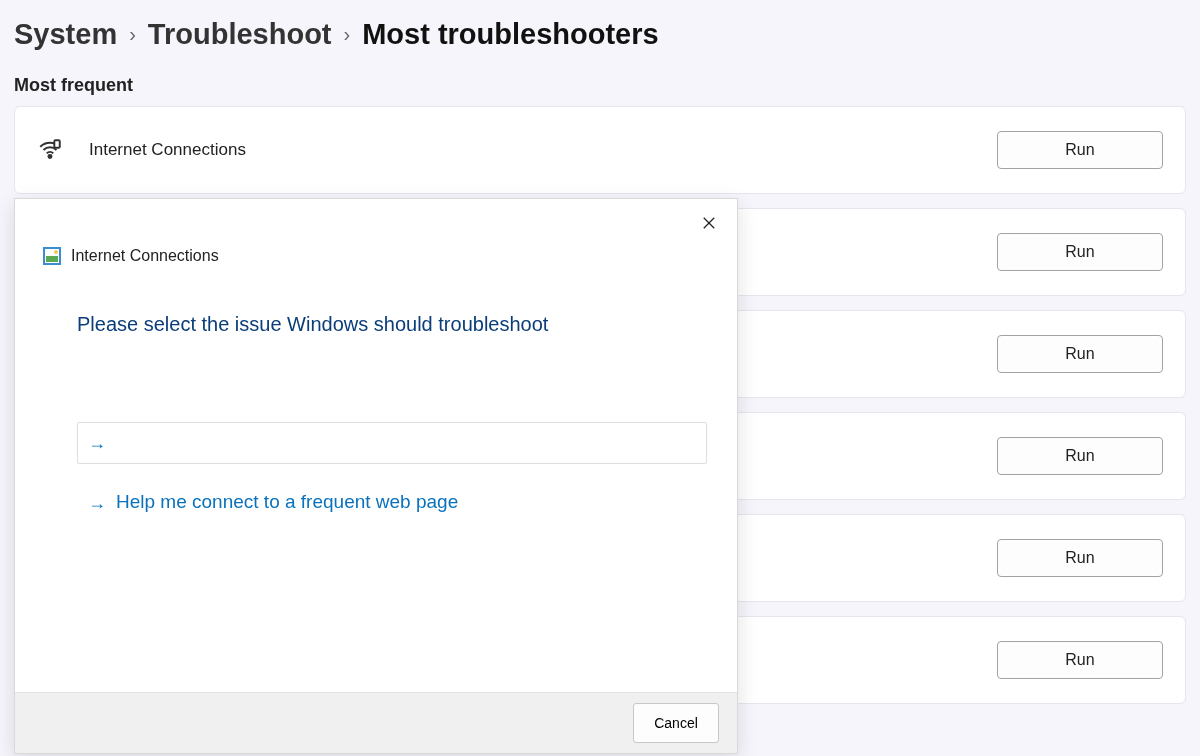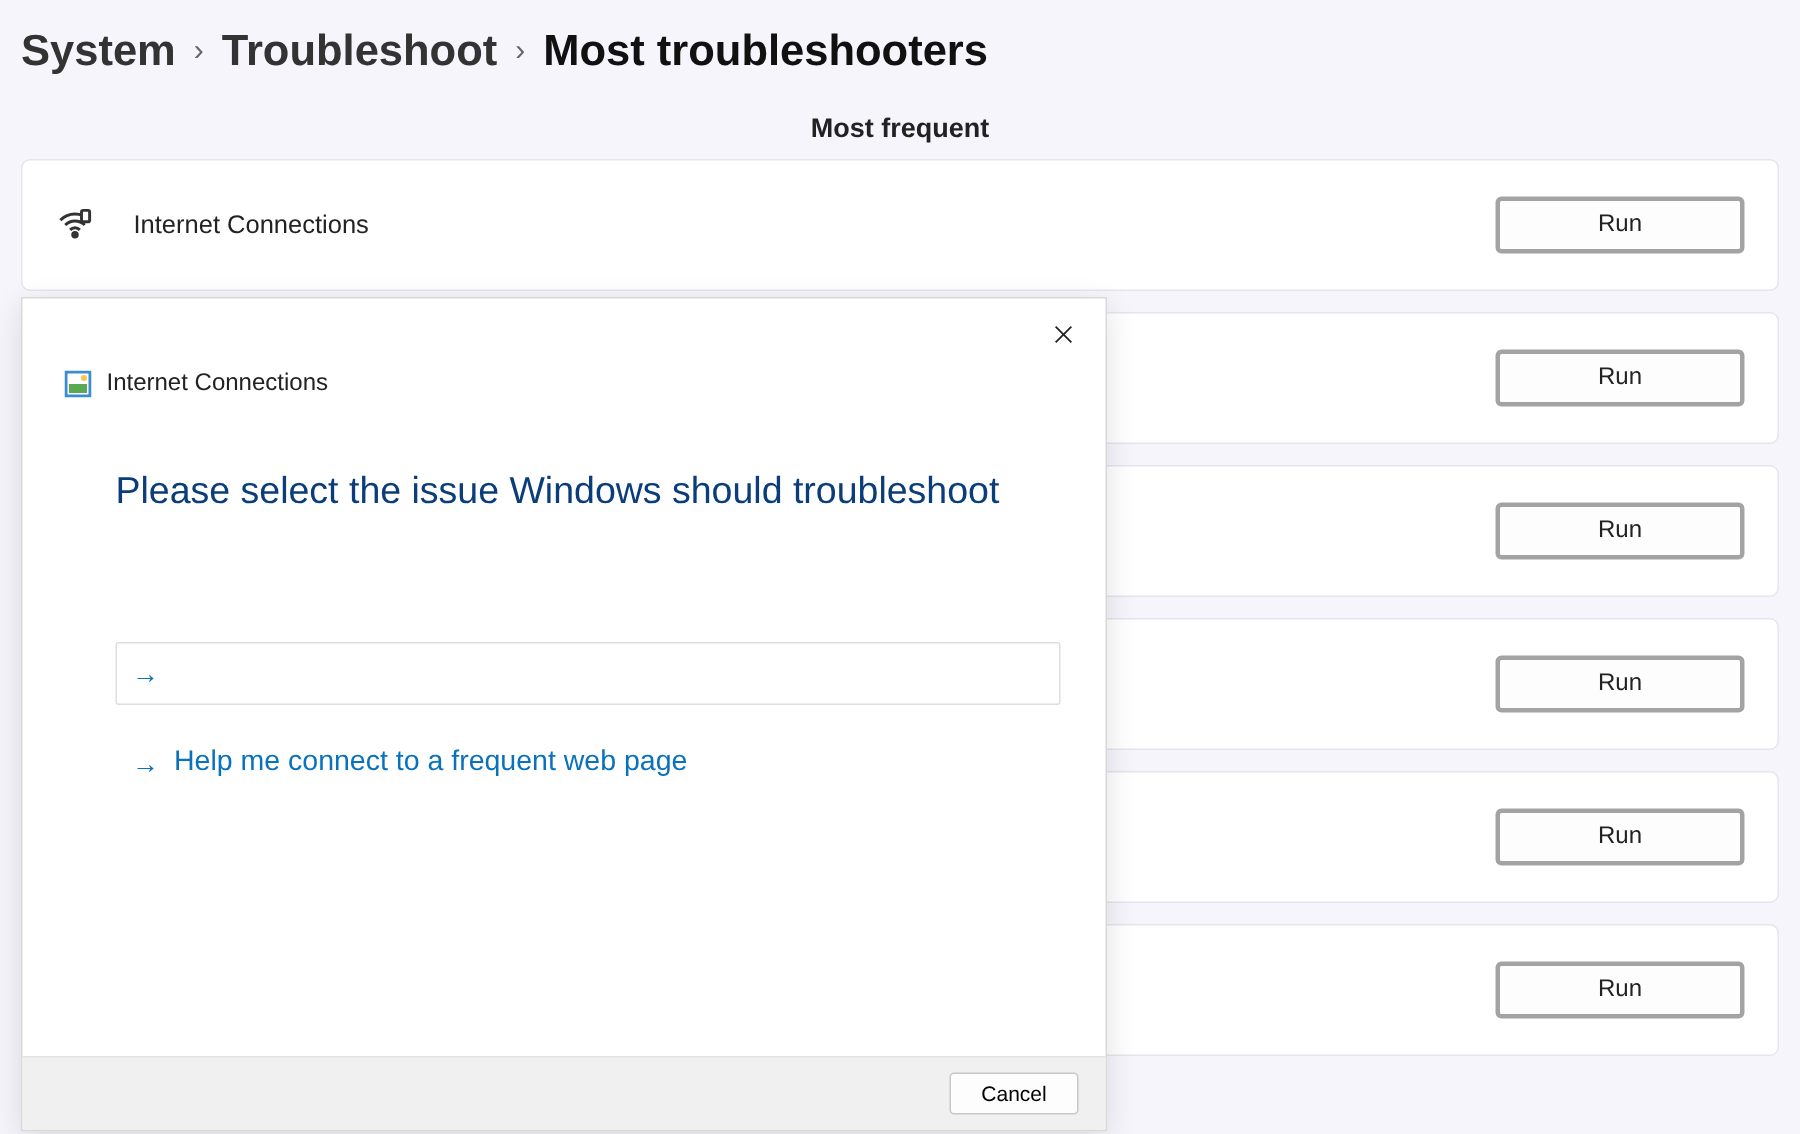--- a/index.html
+++ b/index.html
@@ -19,39 +19,38 @@
     padding: 18px 14px 24px 14px;
     font-size: 29px;
     font-weight: 600;
   }
   .breadcrumb .crumb-link { color: #333; font-weight: 600; cursor: pointer; }
   .breadcrumb .chevron { color: #666; font-size: 20px; font-weight: 400; }
   .breadcrumb .crumb-current { color: #111; font-weight: 700; }
   .section-title {
     font-size: 18px; font-weight: 600; color: #222;
     padding: 0 14px 10px 14px;
-    text-align: center;
   }
   .ts-list {
     margin: 0 14px;
     display: flex; flex-direction: column; gap: 14px;
   }
   .ts-row {
     background: #fff;
     border: 1px solid #e6e4ec;
     border-radius: 6px;
     display: flex; align-items: center;
     padding: 22px 22px;
     min-height: 88px;
   }
   .ts-icon { width: 26px; height: 26px; margin-right: 26px; color: #333; flex-shrink: 0; }
   .ts-label { font-size: 17px; color: #222; flex: 1; }
   .run-btn {
     width: 166px; height: 38px;
-    background: #fdfdfd; border: 3px solid #a3a3a3; border-radius: 4px;
+    background: #fdfdfd; border: 1px solid #a3a3a3; border-radius: 4px;
     font-size: 16px; color: #222; cursor: pointer;
     font-family: inherit;
   }
 
   
   .dialog {
     position: absolute;
     top: 198px; left: 14px;
     width: 724px; height: 556px;
     background: #fff;
@@ -65,21 +64,21 @@
     cursor: pointer; font-size: 18px; color: #222;
   }
   .dialog-header {
     display: flex; align-items: center; gap: 10px;
     padding: 48px 8px 0 28px;
     font-size: 16px; color: #222;
   }
   .dialog-header .hicon { width: 18px; height: 18px; }
   .dialog-title {
     padding: 48px 64px 0 62px;
-    font-size: 25px; color: #0a3d7a; font-weight: 400;
+    font-size: 20px; color: #0a3d7a; font-weight: 400;
   }
   .options {
     padding: 86px 30px 0 62px;
     display: flex; flex-direction: column; gap: 18px;
   }
   .option {
     border: 1px solid transparent; border-radius: 2px;
     padding: 8px 10px;
     display: flex; gap: 10px; align-items: flex-start;
     cursor: pointer;
@@ -90,21 +89,21 @@
   .opt-title { color: #0a72bd; font-size: 19px; }
   .opt-sub { color: #2168a6; font-size: 15px; }
   .dialog-footer {
     margin-top: auto;
     background: #f0f0f0;
     border-top: 1px solid #e3e3e3;
     padding: 10px 18px;
     display: flex; justify-content: flex-end;
   }
   .cancel-btn {
-    width: 86px; height: 28px;
+    width: 86px; height: 40px;
     background: #fdfdfd; border: 1px solid #c8c8c8; border-radius: 3px;
     font-size: 14px; cursor: pointer; font-family: inherit;
   }
 </style>
 </head>
 <body>
 
 <div class="breadcrumb">
   <span class="crumb-link">System</span>
   <span class="chevron">›</span>

